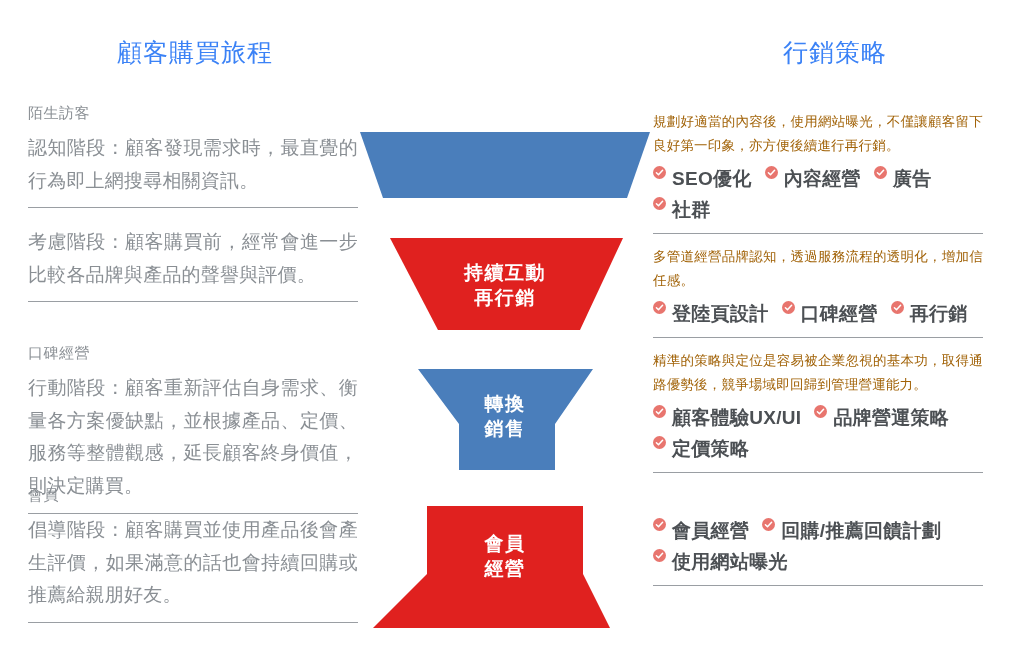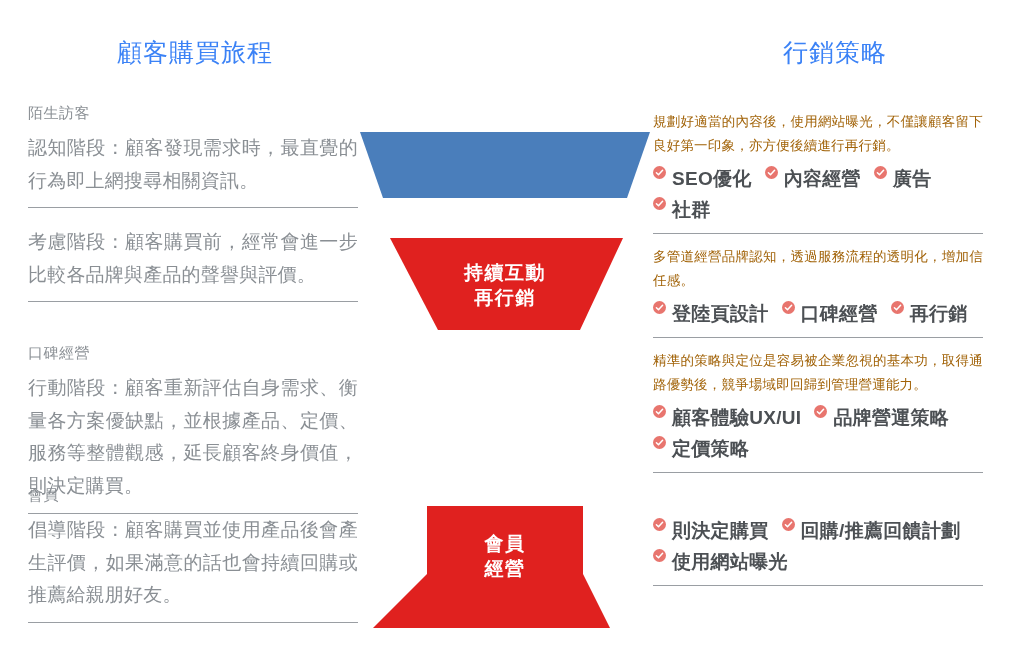--- a/index.html
+++ b/index.html
@@ -204,20 +204,29 @@
     <div class="funnel-seg" style="top:134px; height:72px;">
       <svg viewBox="0 0 300 92" width="300" height="92" preserveAspectRatio="none">
         <polygon points="35,0 268,0 225,92 83,92" fill="#e0211f"></polygon>
       </svg>
       <div class="funnel-label" style="top:22px;">
         <div>持續互動</div>
         <div>再行銷</div>
       </div>
     </div>
 
+    <div class="funnel-seg" style="top:265px; height:101px;">
+      <svg viewBox="0 0 300 101" width="300" height="101" preserveAspectRatio="none">
+        <polygon points="63,0 238,0 200,55 200,101 104,101 104,55" fill="#4a7ebb"></polygon>
+      </svg>
+      <div class="funnel-label" style="top:22px;">
+        <div>轉換</div>
+        <div>銷售</div>
+      </div>
+    </div>
 
     <div class="funnel-seg" style="top:402px; height:122px;">
       <svg viewBox="0 0 300 122" width="300" height="122" preserveAspectRatio="none">
         <polygon points="72,0 228,0 228,68 255,122 18,122 72,68" fill="#e0211f"></polygon>
       </svg>
       <div class="funnel-label" style="top:25px;">
         <div>會員</div>
         <div>經營</div>
       </div>
     </div>
@@ -339,21 +348,21 @@
 
     <div class="strategy-block" style="top:405px;">
       <div class="tag-list">
         <span class="tag">
           <span class="check-icon">
             <svg width="13" height="13" viewBox="0 0 13 13">
                 <circle cx="6.5" cy="6.5" r="6.5" fill="#e8756e"></circle>
                 <path d="M3.4 6.7 L5.5 8.8 L9.6 4.3" stroke="#ffffff" stroke-width="1.5" fill="none" stroke-linecap="round" stroke-linejoin="round"></path>
               </svg>
           </span>
-          <span>則決定購買</span>
+          <span>會員經營</span>
         </span>
         <span class="tag">
           <span class="check-icon">
             <svg width="13" height="13" viewBox="0 0 13 13">
                 <circle cx="6.5" cy="6.5" r="6.5" fill="#e8756e"></circle>
                 <path d="M3.4 6.7 L5.5 8.8 L9.6 4.3" stroke="#ffffff" stroke-width="1.5" fill="none" stroke-linecap="round" stroke-linejoin="round"></path>
               </svg>
           </span>
           <span>回購/推薦回饋計劃</span>
         </span>

